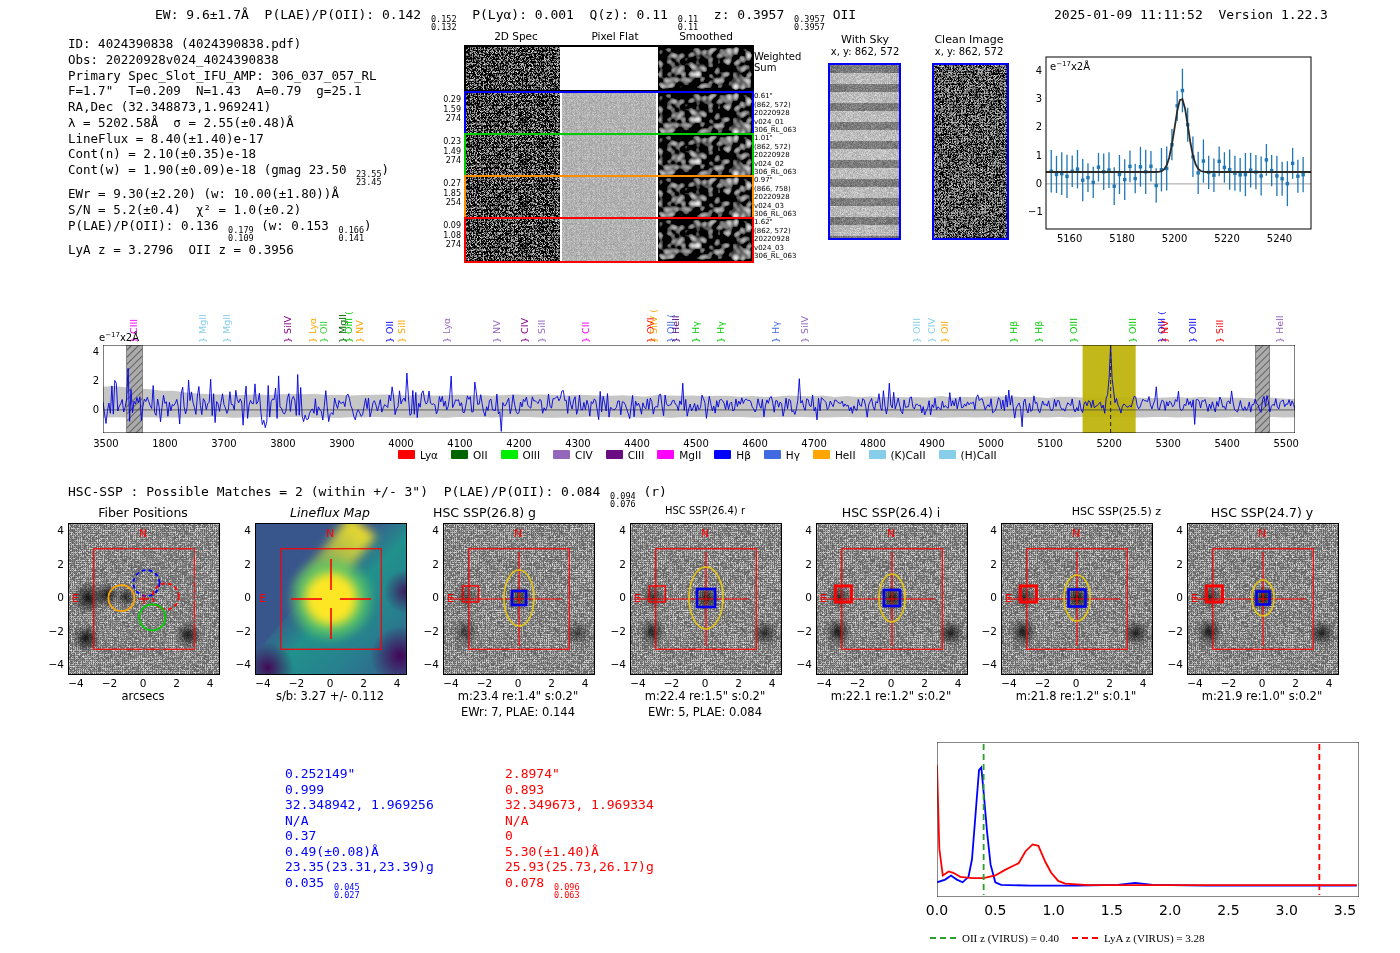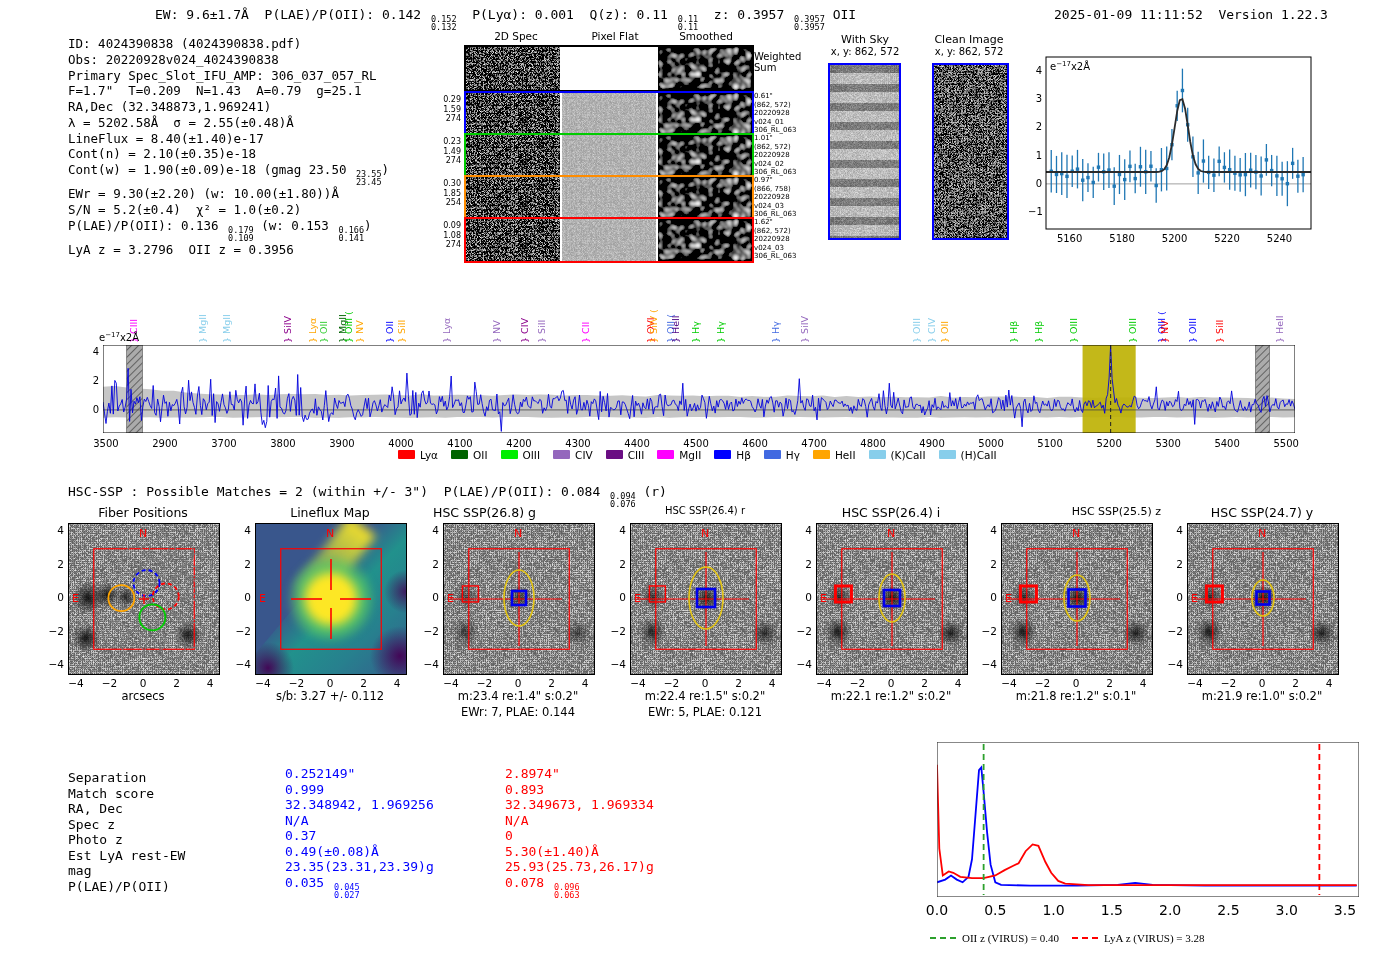--- a/index.html
+++ b/index.html
@@ -136,21 +136,21 @@
         </div>
       </div>
       <div style="position: absolute; left: 314px; top: 106px; width: 60px; font-size: 7px; line-height: 8.6px; font-family: &quot;DejaVu Sans&quot;, sans-serif;">
         <div>1.01"</div>
         <div>(862, 572)</div>
         <div>20220928</div>
         <div>v024_02</div>
         <div>306_RL_063</div>
       </div>
       <div style="position: absolute; left: 0px; top: 151px; width: 21px; text-align: right; font-size: 8px; line-height: 9.5px; font-family: &quot;DejaVu Sans&quot;, sans-serif;">
-        <div>0.30</div>
+        <div>0.27</div>
         <div>1.85</div>
         <div>254</div>
       </div>
       <div style="position: absolute; left: 24px; top: 147px; width: 286px; height: 42px; border: 2px solid rgb(255, 140, 0); background: rgb(255, 255, 255);">
         <div style="position: absolute; left: 0px; top: 0px; width: 94px; height: 42px; overflow: hidden;">
           <svg class="noiseSvg">
             <rect width="100%" height="100%" filter="url(#fNoise)"></rect>
           </svg>
         </div>
         <div style="position: absolute; left: 96px; top: 0px; width: 94px; height: 42px; overflow: hidden;">
@@ -391,21 +391,21 @@
         <rect x="1152.4633663366337" y="0" width="14.162376237623675" height="88" fill="url(#hatch)" stroke="#555" stroke-width="0.6"></rect>
         <line x1="0" y1="64.91803278688525" x2="1192" y2="64.91803278688525" stroke="#444" stroke-width="0.8"></line>
         <polyline points="0.0,57.0 1.5,68.1 3.0,78.5 4.4,66.3 5.9,58.1 7.4,68.3 8.9,40.9 10.3,69.1 11.8,35.4 13.3,38.2 14.8,66.0 16.2,61.2 17.7,58.9 19.2,54.5 20.7,67.0 22.1,62.4 23.6,54.1 25.1,23.3 26.6,76.4 28.0,44.3 29.5,67.8 31.0,56.2 32.5,59.1 33.9,52.7 35.4,57.7 36.9,51.7 38.4,75.4 39.8,62.1 41.3,54.1 42.8,56.5 44.3,52.3 45.7,56.4 47.2,60.7 48.7,63.5 50.2,40.5 51.6,67.5 53.1,70.3 54.6,54.0 56.1,61.5 57.5,76.8 59.0,62.5 60.5,50.2 62.0,58.4 63.4,56.7 64.9,71.3 66.4,57.3 67.9,65.7 69.3,59.6 70.8,60.6 72.3,58.2 73.8,54.4 75.2,61.8 76.7,79.0 78.2,48.4 79.7,42.2 81.1,61.8 82.6,68.9 84.1,62.4 85.6,35.2 87.0,55.6 88.5,46.9 90.0,57.4 91.5,62.6 92.9,69.3 94.4,51.0 95.9,41.5 97.4,60.6 98.8,69.6 100.3,53.7 101.8,55.9 103.3,64.8 104.7,58.8 106.2,57.1 107.7,34.2 109.2,70.5 110.6,48.7 112.1,77.6 113.6,56.6 115.1,58.9 116.5,66.3 118.0,57.4 119.5,48.9 121.0,59.6 122.4,62.9 123.9,68.4 125.4,64.4 126.9,46.7 128.3,59.4 129.8,59.6 131.3,65.0 132.8,45.3 134.2,54.4 135.7,57.9 137.2,53.9 138.7,57.0 140.1,80.2 141.6,54.9 143.1,41.1 144.6,73.4 146.0,60.2 147.5,55.4 149.0,58.4 150.5,58.7 152.0,38.9 153.4,59.1 154.9,56.8 156.4,48.2 157.9,67.3 159.3,79.5 160.8,75.3 162.3,82.7 163.8,76.4 165.2,40.5 166.7,72.2 168.2,56.5 169.7,53.9 171.1,54.7 172.6,43.0 174.1,73.4 175.6,30.9 177.0,62.2 178.5,63.1 180.0,67.8 181.5,69.0 182.9,65.8 184.4,53.3 185.9,48.6 187.4,66.4 188.8,54.7 190.3,51.4 191.8,55.1 193.3,70.4 194.7,29.5 196.2,70.2 197.7,42.5 199.2,71.2 200.6,76.6 202.1,70.1 203.6,74.4 205.1,74.2 206.5,68.3 208.0,65.2 209.5,64.0 211.0,68.3 212.4,53.8 213.9,70.3 215.4,61.8 216.9,64.7 218.3,66.2 219.8,75.0 221.3,60.7 222.8,45.6 224.2,61.7 225.7,76.6 227.2,69.4 228.7,67.7 230.1,69.6 231.6,53.0 233.1,59.1 234.6,63.5 236.0,55.5 237.5,58.3 239.0,57.9 240.5,56.9 241.9,61.6 243.4,51.1 244.9,49.1 246.4,53.3 247.8,60.6 249.3,64.3 250.8,71.4 252.3,74.8 253.7,68.0 255.2,64.7 256.7,67.8 258.2,71.4 259.6,69.8 261.1,61.2 262.6,53.4 264.1,63.7 265.5,53.1 267.0,71.9 268.5,65.8 270.0,57.8 271.4,55.7 272.9,59.9 274.4,66.0 275.9,60.6 277.3,54.7 278.8,67.1 280.3,62.5 281.8,59.6 283.2,61.0 284.7,62.5 286.2,50.2 287.7,55.9 289.1,41.8 290.6,52.0 292.1,69.7 293.6,63.7 295.0,61.9 296.5,45.8 298.0,58.9 299.5,55.0 301.0,53.0 302.4,56.4 303.9,28.1 305.4,51.3 306.9,70.3 308.3,69.2 309.8,45.5 311.3,69.3 312.8,47.4 314.2,72.6 315.7,58.1 317.2,62.2 318.7,48.1 320.1,45.8 321.6,55.0 323.1,59.1 324.6,57.2 326.0,46.0 327.5,58.2 329.0,59.4 330.5,58.9 331.9,59.9 333.4,68.9 334.9,64.9 336.4,51.6 337.8,56.9 339.3,51.3 340.8,61.3 342.3,56.1 343.7,64.9 345.2,61.5 346.7,51.2 348.2,31.0 349.6,62.6 351.1,59.2 352.6,54.8 354.1,55.5 355.5,54.7 357.0,60.8 358.5,57.7 360.0,67.4 361.4,67.5 362.9,59.9 364.4,50.9 365.9,54.3 367.3,51.6 368.8,67.1 370.3,66.6 371.8,37.1 373.2,46.5 374.7,59.4 376.2,59.1 377.7,49.7 379.1,58.5 380.6,66.6 382.1,71.2 383.6,61.7 385.0,65.5 386.5,55.3 388.0,54.2 389.5,64.7 390.9,65.2 392.4,65.5 393.9,49.0 395.4,69.0 396.8,66.7 398.3,86.4 399.8,57.6 401.3,60.8 402.7,60.2 404.2,56.6 405.7,53.2 407.2,68.7 408.6,62.5 410.1,49.8 411.6,59.3 413.1,66.4 414.5,68.8 416.0,67.7 417.5,57.0 419.0,61.8 420.4,54.3 421.9,56.5 423.4,52.0 424.9,60.5 426.3,61.9 427.8,63.2 429.3,51.8 430.8,55.9 432.2,55.7 433.7,57.3 435.2,58.5 436.7,54.4 438.1,55.5 439.6,68.3 441.1,62.8 442.6,65.5 444.0,61.7 445.5,49.2 447.0,61.1 448.5,63.2 450.0,53.6 451.4,53.7 452.9,52.6 454.4,51.3 455.9,55.8 457.3,53.2 458.8,46.3 460.3,45.5 461.8,55.5 463.2,55.1 464.7,68.4 466.2,51.4 467.7,59.6 469.1,64.0 470.6,55.1 472.1,51.7 473.6,69.3 475.0,64.1 476.5,50.0 478.0,64.6 479.5,65.0 480.9,57.4 482.4,64.6 483.9,55.3 485.4,60.3 486.8,71.2 488.3,56.7 489.8,58.6 491.3,53.9 492.7,55.7 494.2,64.9 495.7,74.6 497.2,46.4 498.6,66.8 500.1,51.3 501.6,57.6 503.1,65.9 504.5,48.5 506.0,72.1 507.5,62.5 509.0,63.4 510.4,64.8 511.9,64.5 513.4,62.3 514.9,56.0 516.3,55.9 517.8,69.8 519.3,56.9 520.8,57.1 522.2,59.4 523.7,63.9 525.2,68.5 526.7,73.7 528.1,61.8 529.6,50.4 531.1,71.8 532.6,56.1 534.0,60.6 535.5,58.1 537.0,62.3 538.5,69.2 539.9,57.8 541.4,62.4 542.9,63.8 544.4,53.9 545.8,64.3 547.3,53.1 548.8,56.6 550.3,69.1 551.7,62.4 553.2,61.6 554.7,62.1 556.2,49.8 557.6,49.1 559.1,61.5 560.6,70.7 562.1,50.0 563.5,58.8 565.0,60.9 566.5,60.2 568.0,59.7 569.4,55.8 570.9,55.2 572.4,59.3 573.9,60.3 575.3,65.5 576.8,55.9 578.3,59.6 579.8,38.2 581.2,65.4 582.7,54.4 584.2,71.2 585.7,64.0 587.1,59.0 588.6,65.8 590.1,62.9 591.6,58.4 593.0,66.2 594.5,59.8 596.0,64.6 597.5,62.6 599.0,50.1 600.4,53.4 601.9,57.6 603.4,73.3 604.9,62.3 606.3,51.3 607.8,58.8 609.3,65.7 610.8,61.1 612.2,68.1 613.7,55.7 615.2,62.1 616.7,55.1 618.1,54.4 619.6,55.7 621.1,58.4 622.6,64.4 624.0,55.5 625.5,64.4 627.0,58.6 628.5,57.0 629.9,66.0 631.4,65.0 632.9,54.2 634.4,61.5 635.8,56.2 637.3,59.3 638.8,52.8 640.3,58.4 641.7,55.2 643.2,53.9 644.7,55.5 646.2,55.3 647.6,56.2 649.1,61.5 650.6,63.8 652.1,67.0 653.5,63.5 655.0,53.8 656.5,60.3 658.0,63.3 659.4,54.4 660.9,71.8 662.4,61.0 663.9,54.9 665.3,58.3 666.8,52.7 668.3,51.5 669.8,57.9 671.2,67.2 672.7,55.8 674.2,55.8 675.7,62.2 677.1,57.1 678.6,58.9 680.1,71.2 681.6,63.9 683.0,53.2 684.5,63.7 686.0,54.3 687.5,55.8 688.9,66.8 690.4,65.5 691.9,69.5 693.4,63.7 694.8,55.6 696.3,33.7 697.8,58.1 699.3,55.5 700.7,62.2 702.2,65.3 703.7,53.8 705.2,54.7 706.6,60.7 708.1,61.5 709.6,50.1 711.1,65.8 712.5,62.3 714.0,74.9 715.5,53.2 717.0,65.7 718.4,52.7 719.9,54.0 721.4,55.7 722.9,57.3 724.3,64.7 725.8,62.4 727.3,56.0 728.8,59.3 730.2,61.6 731.7,55.1 733.2,55.2 734.7,57.3 736.1,58.0 737.6,58.4 739.1,56.1 740.6,61.7 742.0,58.9 743.5,61.1 745.0,60.0 746.5,65.9 748.0,62.2 749.4,68.4 750.9,60.8 752.4,64.6 753.9,65.3 755.3,54.4 756.8,60.0 758.3,61.5 759.8,53.6 761.2,55.0 762.7,61.5 764.2,72.2 765.7,59.9 767.1,56.5 768.6,53.4 770.1,61.4 771.6,65.1 773.0,56.5 774.5,58.1 776.0,48.7 777.5,62.5 778.9,65.5 780.4,45.7 781.9,60.4 783.4,68.9 784.8,61.5 786.3,38.2 787.8,60.1 789.3,62.9 790.7,47.3 792.2,63.9 793.7,58.9 795.2,53.1 796.6,60.0 798.1,66.3 799.6,68.9 801.1,54.9 802.5,62.4 804.0,61.9 805.5,61.7 807.0,52.6 808.4,51.9 809.9,62.1 811.4,64.0 812.9,59.4 814.3,59.2 815.8,60.8 817.3,60.1 818.8,67.9 820.2,61.6 821.7,70.0 823.2,65.8 824.7,63.1 826.1,55.7 827.6,70.0 829.1,59.7 830.6,62.5 832.0,53.3 833.5,64.6 835.0,61.8 836.5,63.3 837.9,64.8 839.4,56.2 840.9,62.5 842.4,60.6 843.8,62.4 845.3,63.2 846.8,47.6 848.3,61.1 849.7,55.7 851.2,60.9 852.7,53.6 854.2,63.8 855.6,57.5 857.1,51.9 858.6,62.8 860.1,62.4 861.5,59.1 863.0,61.2 864.5,56.9 866.0,59.8 867.4,57.9 868.9,58.3 870.4,57.1 871.9,64.4 873.3,52.8 874.8,49.8 876.3,55.6 877.8,53.9 879.2,53.8 880.7,59.0 882.2,64.8 883.7,61.7 885.1,59.7 886.6,62.1 888.1,53.7 889.6,67.8 891.0,66.8 892.5,65.0 894.0,59.7 895.5,52.7 897.0,54.8 898.4,64.0 899.9,55.1 901.4,65.7 902.9,50.1 904.3,62.1 905.8,45.0 907.3,60.1 908.8,50.5 910.2,61.8 911.7,73.1 913.2,63.0 914.7,60.1 916.1,57.9 917.6,63.3 919.1,81.8 920.6,57.1 922.0,54.0 923.5,64.0 925.0,67.9 926.5,58.3 927.9,66.5 929.4,64.9 930.9,50.8 932.4,58.4 933.8,57.3 935.3,65.1 936.8,67.8 938.3,61.5 939.7,56.0 941.2,60.2 942.7,58.9 944.2,61.1 945.6,55.8 947.1,63.4 948.6,66.0 950.1,63.8 951.5,54.4 953.0,61.6 954.5,55.3 956.0,55.9 957.4,61.8 958.9,64.6 960.4,63.8 961.9,66.2 963.3,61.7 964.8,57.7 966.3,59.3 967.8,60.5 969.2,53.9 970.7,63.8 972.2,67.0 973.7,62.5 975.1,65.8 976.6,55.5 978.1,64.5 979.6,67.5 981.0,59.1 982.5,56.7 984.0,60.8 985.5,55.8 986.9,56.6 988.4,62.6 989.9,55.2 991.4,62.9 992.8,61.2 994.3,60.6 995.8,58.6 997.3,57.2 998.7,63.2 1000.2,60.1 1001.7,68.3 1003.2,53.2 1004.6,49.6 1006.1,33.0 1007.6,0.7 1009.1,33.7 1010.5,45.2 1012.0,57.7 1013.5,53.5 1015.0,60.1 1016.4,62.8 1017.9,68.1 1019.4,61.2 1020.9,59.0 1022.3,60.2 1023.8,62.0 1025.3,62.1 1026.8,60.4 1028.2,62.1 1029.7,56.4 1031.2,51.2 1032.7,52.0 1034.1,60.3 1035.6,63.8 1037.1,62.0 1038.6,57.4 1040.0,54.2 1041.5,55.8 1043.0,55.7 1044.5,56.8 1046.0,51.6 1047.4,59.7 1048.9,63.9 1050.4,59.0 1051.9,54.9 1053.3,41.8 1054.8,63.1 1056.3,65.0 1057.8,58.8 1059.2,55.0 1060.7,56.4 1062.2,65.4 1063.7,56.7 1065.1,61.0 1066.6,56.1 1068.1,57.8 1069.6,61.7 1071.0,60.4 1072.5,54.6 1074.0,56.5 1075.5,46.2 1076.9,63.2 1078.4,65.8 1079.9,64.3 1081.4,59.1 1082.8,60.7 1084.3,53.6 1085.8,59.7 1087.3,56.4 1088.7,62.3 1090.2,54.8 1091.7,79.4 1093.2,54.7 1094.6,54.3 1096.1,56.2 1097.6,63.0 1099.1,55.6 1100.5,56.4 1102.0,54.4 1103.5,60.3 1105.0,66.4 1106.4,59.0 1107.9,63.7 1109.4,56.8 1110.9,62.3 1112.3,67.0 1113.8,56.5 1115.3,61.4 1116.8,52.0 1118.2,54.8 1119.7,62.2 1121.2,61.3 1122.7,64.6 1124.1,57.3 1125.6,55.8 1127.1,58.7 1128.6,45.9 1130.0,57.1 1131.5,64.5 1133.0,65.8 1134.5,67.0 1135.9,62.0 1137.4,55.6 1138.9,62.8 1140.4,65.6 1141.8,61.7 1143.3,65.5 1144.8,63.2 1146.3,56.9 1147.7,67.1 1149.2,59.5 1150.7,59.7 1152.2,54.2 1153.6,58.6 1155.1,59.8 1156.6,64.9 1158.1,67.4 1159.5,54.9 1161.0,51.4 1162.5,61.5 1164.0,50.6 1165.4,56.9 1166.9,66.9 1168.4,61.4 1169.9,59.3 1171.3,60.5 1172.8,53.7 1174.3,61.9 1175.8,64.1 1177.2,57.6 1178.7,55.8 1180.2,55.1 1181.7,61.7 1183.1,58.9 1184.6,59.3 1186.1,54.6 1187.6,61.1 1189.0,55.9 1190.5,59.3 1192.0,64.4 " fill="none" stroke="#0000dd" stroke-width="0.9"></polyline>
         <line x1="1007.6530693069309" y1="0" x2="1007.6530693069309" y2="88" stroke="#222" stroke-width="1" stroke-dasharray="4,3"></line>
         <rect x="0" y="0" width="1192" height="88" fill="none" stroke="#000" stroke-width="1"></rect>
       </svg>
       <span class="tk" style="left: -12px; top: 138.918px; width: 16px; text-align: right;">0</span>
       <span class="tk" style="left: -12px; top: 110.066px; width: 16px; text-align: right;">2</span>
       <span class="tk" style="left: -12px; top: 81.2131px; width: 16px; text-align: right;">4</span>
       <span class="tk" style="left: -7.0495px; top: 173px; width: 36px; text-align: center;">3500</span>
-      <span class="tk" style="left: 51.9604px; top: 173px; width: 36px; text-align: center;">2900</span>
+      <span class="tk" style="left: 51.9604px; top: 173px; width: 36px; text-align: center;">1800</span>
       <span class="tk" style="left: 110.97px; top: 173px; width: 36px; text-align: center;">3700</span>
       <span class="tk" style="left: 169.98px; top: 173px; width: 36px; text-align: center;">3800</span>
       <span class="tk" style="left: 228.99px; top: 173px; width: 36px; text-align: center;">3900</span>
       <span class="tk" style="left: 288px; top: 173px; width: 36px; text-align: center;">4000</span>
       <span class="tk" style="left: 347.01px; top: 173px; width: 36px; text-align: center;">4100</span>
       <span class="tk" style="left: 406.02px; top: 173px; width: 36px; text-align: center;">4200</span>
       <span class="tk" style="left: 465.03px; top: 173px; width: 36px; text-align: center;">4300</span>
       <span class="tk" style="left: 524.04px; top: 173px; width: 36px; text-align: center;">4400</span>
       <span class="tk" style="left: 583.05px; top: 173px; width: 36px; text-align: center;">4500</span>
       <span class="tk" style="left: 642.059px; top: 173px; width: 36px; text-align: center;">4600</span>
@@ -502,21 +502,21 @@
       <span class="tk ctick" style="left: 64px; top: 180px; width: 24px; text-align: center;">−4</span>
       <span class="tk ctick" style="left: 44px; top: 127.5px; width: 20px; text-align: right;">−2</span>
       <span class="tk ctick" style="left: 97.5px; top: 180px; width: 24px; text-align: center;">−2</span>
       <span class="tk ctick" style="left: 44px; top: 94px; width: 20px; text-align: right;">0</span>
       <span class="tk ctick" style="left: 131px; top: 180px; width: 24px; text-align: center;">0</span>
       <span class="tk ctick" style="left: 44px; top: 60.5px; width: 20px; text-align: right;">2</span>
       <span class="tk ctick" style="left: 164.5px; top: 180px; width: 24px; text-align: center;">2</span>
       <span class="tk ctick" style="left: 44px; top: 27px; width: 20px; text-align: right;">4</span>
       <span class="tk ctick" style="left: 198px; top: 180px; width: 24px; text-align: center;">4</span>
       <div style="position: absolute; left: 68px; top: 192px; width: 150px; text-align: center; font-size: 11.5px;">arcsecs</div>
-      <div style="position: absolute; left: 245px; top: 8px; width: 170px; text-align: center; font-size: 12.5px;">Lineflux Map</div>
+      <div style="position: absolute; left: 245px; top: 8px; width: 170px; text-align: center; font-size: 12.5px; font-style: italic;">Lineflux Map</div>
       <div style="position: absolute; left: 255px; top: 26px; width: 150px; height: 150px; border: 1px solid rgb(0, 0, 0); overflow: hidden; background: rgb(221, 221, 221);">
         <div style="position: absolute; left: 0px; top: 0px; width: 150px; height: 150px; background: radial-gradient(26px at 8% 96%, rgba(68, 1, 84, 0.95), rgba(68, 1, 84, 0) 100%), radial-gradient(30px at 96% 88%, rgba(68, 1, 84, 0.95), rgba(68, 1, 84, 0) 100%), radial-gradient(22px at 100% 45%, rgba(68, 1, 84, 0.8), rgba(68, 1, 84, 0) 100%), linear-gradient(135deg, rgb(57, 86, 140) 38%, rgb(33, 145, 140) 55%, rgb(39, 128, 142) 75%, rgb(53, 95, 141) 100%);"></div>
         <div style="position: absolute; left: 0px; top: 0px; width: 150px; height: 150px; background: rgb(57, 86, 140); clip-path: polygon(0px 0px, 72% 0px, 0px 86%);"></div>
         <div style="position: absolute; left: 62px; top: -8px; width: 34px; height: 90px; transform: rotate(38deg); filter: blur(5px); background: linear-gradient(rgba(253, 231, 37, 0.95), rgba(94, 201, 98, 0.4));"></div>
         <div style="position: absolute; left: 30px; top: 30px; width: 90px; height: 90px; filter: blur(3px); border-radius: 50%; background: radial-gradient(closest-side, rgb(253, 231, 37) 45%, rgba(94, 201, 98, 0.85) 70%, rgba(94, 201, 98, 0) 100%);"></div>
         <svg width="150" height="150" style="position:absolute;left:0;top:0;">
           <rect x="24.75" y="24.75" width="100.5" height="100.5" fill="none" stroke="#ff0000" stroke-width="1.2"></rect>
           <line x1="35" y1="75" x2="66" y2="75" stroke="#ff0000" stroke-width="1.6"></line>
           <line x1="84" y1="75" x2="115" y2="75" stroke="#ff0000" stroke-width="1.6"></line>
           <line x1="75" y1="35" x2="75" y2="66" stroke="#ff0000" stroke-width="1.6"></line>
@@ -592,21 +592,21 @@
       <span class="tk ctick" style="left: 626px; top: 180px; width: 24px; text-align: center;">−4</span>
       <span class="tk ctick" style="left: 606px; top: 127.5px; width: 20px; text-align: right;">−2</span>
       <span class="tk ctick" style="left: 659.5px; top: 180px; width: 24px; text-align: center;">−2</span>
       <span class="tk ctick" style="left: 606px; top: 94px; width: 20px; text-align: right;">0</span>
       <span class="tk ctick" style="left: 693px; top: 180px; width: 24px; text-align: center;">0</span>
       <span class="tk ctick" style="left: 606px; top: 60.5px; width: 20px; text-align: right;">2</span>
       <span class="tk ctick" style="left: 726.5px; top: 180px; width: 24px; text-align: center;">2</span>
       <span class="tk ctick" style="left: 606px; top: 27px; width: 20px; text-align: right;">4</span>
       <span class="tk ctick" style="left: 760px; top: 180px; width: 24px; text-align: center;">4</span>
       <div class="cap" style="position: absolute; left: 612px; top: 192px; width: 186px;">m:22.4 re:1.5" s:0.2"</div>
-      <div class="cap" style="position: absolute; left: 612px; top: 208px; width: 186px;">EWr: 5, PLAE: 0.121</div>
+      <div class="cap" style="position: absolute; left: 612px; top: 208px; width: 186px;">EWr: 5, PLAE: 0.084</div>
       <div style="position: absolute; left: 806px; top: 8px; width: 170px; text-align: center; font-size: 12.5px;">HSC SSP(26.4) i</div>
       <div style="position: absolute; left: 816px; top: 26px; width: 150px; height: 150px; border: 1px solid rgb(0, 0, 0); overflow: hidden; background: rgb(221, 221, 221);">
         <svg class="noiseSvg">
           <rect width="100%" height="100%" filter="url(#fCut)"></rect>
         </svg>
         <div class="blob" style="position: absolute; left: 62px; top: 61.1625px; width: 26px; height: 26px; opacity: 0.95;"></div>
         <div class="blob" style="position: absolute; left: 10.2375px; top: 61.325px; width: 24px; height: 24px; opacity: 0.8;"></div>
         <div class="blob" style="position: absolute; left: 7.4px; top: 93.6625px; width: 28px; height: 28px; opacity: 0.9;"></div>
         <div class="blob" style="position: absolute; left: 119.625px; top: 95.3375px; width: 28px; height: 28px; opacity: 0.85;"></div>
         <svg width="150" height="150" style="position:absolute;left:0;top:0;">
@@ -689,21 +689,20 @@
       <span class="tk ctick" style="left: 1163px; top: 94px; width: 20px; text-align: right;">0</span>
       <span class="tk ctick" style="left: 1250px; top: 180px; width: 24px; text-align: center;">0</span>
       <span class="tk ctick" style="left: 1163px; top: 60.5px; width: 20px; text-align: right;">2</span>
       <span class="tk ctick" style="left: 1283.5px; top: 180px; width: 24px; text-align: center;">2</span>
       <span class="tk ctick" style="left: 1163px; top: 27px; width: 20px; text-align: right;">4</span>
       <span class="tk ctick" style="left: 1317px; top: 180px; width: 24px; text-align: center;">4</span>
       <div class="cap" style="position: absolute; left: 1169px; top: 192px; width: 186px;">m:21.9 re:1.0" s:0.2"</div>
     </div>
 
   <div id="matchtable" class="abs" style="left:68px;top:766px;width:800px;height:150px;">
-      <div class=" mono" style="position: absolute; left: 0px; top: 4px; font-size: 13px; line-height: 15.5px;"><div>Separation</div><div>Match score</div><div>RA, Dec</div><div>Spec z</div><div>Photo z</div><div>Est LyA rest-EW</div><div>mag</div><div>P(LAE)/P(OII)</div></div>
       <div class=" mono" style="position: absolute; left: 217px; top: 0px; font-size: 13px; line-height: 15.5px; color: rgb(0, 0, 255);"><div>0.252149"</div><div>0.999</div><div>32.348942, 1.969256</div><div>N/A</div><div>0.37</div><div>0.49(±0.08)Å</div><div>23.35(23.31,23.39)g</div><div>0.035 <span class="frac"><span>0.045</span><span>0.027</span></span></div></div>
       <div class=" mono" style="position: absolute; left: 437px; top: 0px; font-size: 13px; line-height: 15.5px; color: rgb(255, 0, 0);"><div>2.8974"</div><div>0.893</div><div>32.349673, 1.969334</div><div>N/A</div><div>0</div><div>5.30(±1.40)Å</div><div>25.93(25.73,26.17)g</div><div>0.078 <span class="frac"><span>0.096</span><span>0.063</span></span></div></div>
     </div>
 
   <div id="photz" class="abs" style="left:930px;top:730px;width:445px;height:223px;">
       <svg width="422" height="155" style="position:absolute;left:7px;top:12px;">
         <polyline points="0.0,140.3 8.2,137.6 14.0,133.5 19.8,137.6 25.6,140.3 31.5,134.8 35.0,117.3 38.5,72.8 42.0,28.2 44.3,25.5 46.6,49.8 50.1,90.3 53.6,122.7 58.3,140.3 64.1,142.9 93.3,143.6 139.9,143.6 180.7,142.9 198.2,140.9 215.7,142.9 268.1,143.6 419.7,143.6" fill="none" stroke="#0000ff" stroke-width="1.8"></polyline>
         <polyline points="0.0,22.8 2.3,106.5 5.8,133.5 11.7,129.4 16.3,130.8 23.3,134.8 35.0,136.2 46.6,136.2 58.3,133.5 67.6,128.1 75.8,124.0 81.6,121.3 88.6,109.2 95.6,102.4 101.4,103.8 108.4,120.0 114.2,130.8 121.2,138.9 128.2,141.6 151.5,143.2 419.7,143.2" fill="none" stroke="#ff0000" stroke-width="1.8"></polyline>
         <line x1="46.62983425414365" y1="2" x2="46.62983425414365" y2="153" stroke="#2ca02c" stroke-width="1.8" stroke-dasharray="6,4"></line>
         <line x1="382.36464088397787" y1="2" x2="382.36464088397787" y2="153" stroke="#ff0000" stroke-width="1.8" stroke-dasharray="6,4"></line>

